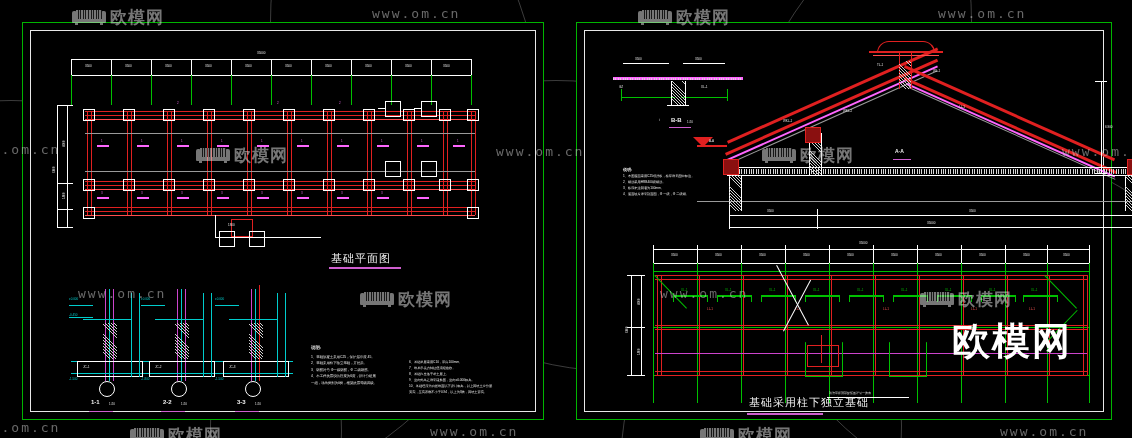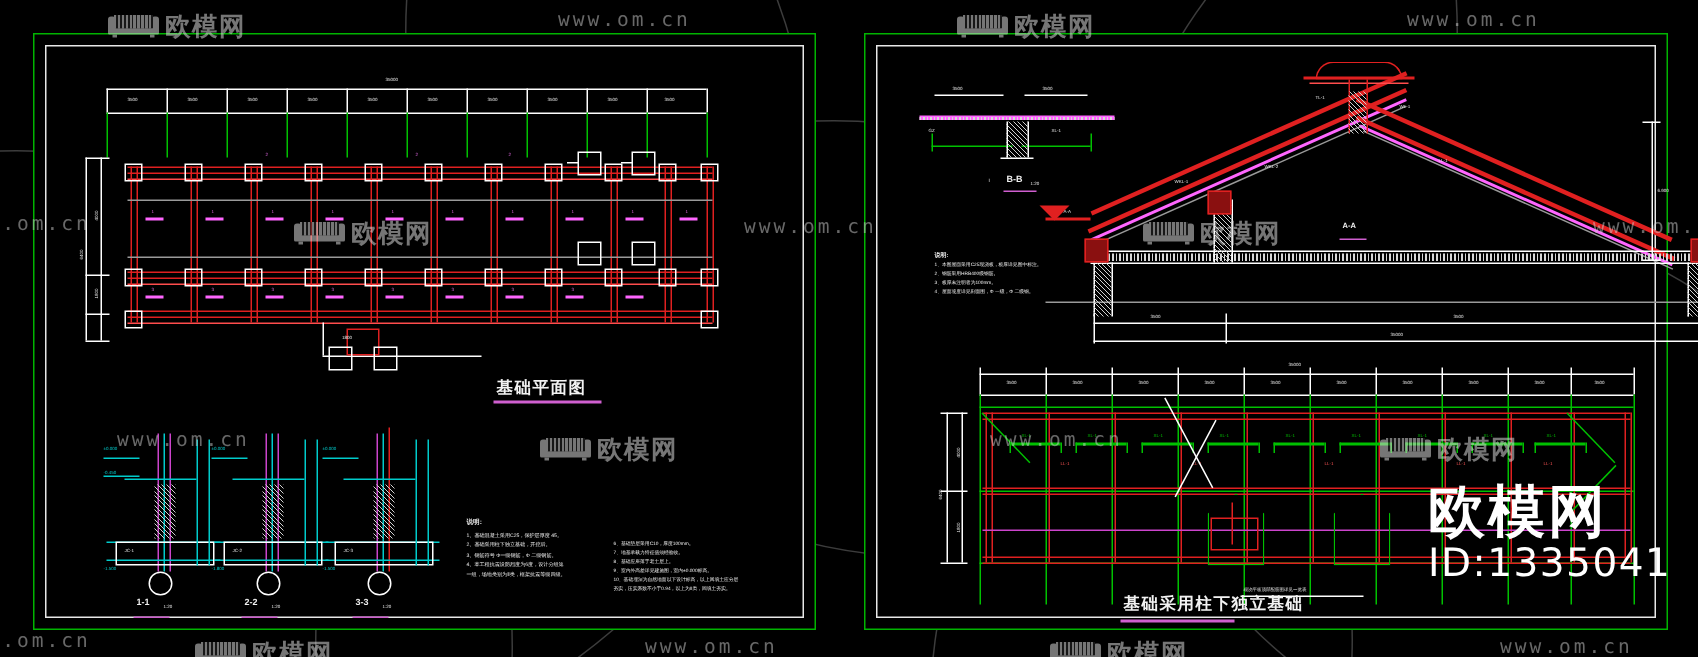--- a/index.html
+++ b/index.html
@@ -37,21 +37,21 @@
   
   .t{position:absolute;white-space:nowrap;font-size:3px;line-height:4px;
      letter-spacing:0;transform-origin:left top;}
   .t.w{color:#e6e6e6;}
   .t.g{color:#00c000;}
   .t.c{color:#00cccc;}
   .t.m{color:#dd66dd;}
   .t.r{color:#ff5555;}
 
   
-  .title{position:absolute;color:#f2f2f2;font-size:11px;font-weight:bold;
+  .title{position:absolute;color:#f2f2f2;font-size:11px;font-weight:normal;
          letter-spacing:1px;white-space:nowrap;}
   .title-rule{position:absolute;height:2px;background:#cf5fcf;}
   .secttl{position:absolute;color:#f0f0f0;font-size:6px;font-weight:bold;white-space:nowrap;}
   .secrule{position:absolute;height:1px;background:#cf5fcf;}
 
   
   .notes{position:absolute;color:#efefef;font-size:3.4px;line-height:6.6px;white-space:nowrap;}
   .notes .hd{font-size:4.4px;font-weight:bold;margin-bottom:2px;}
   .notes-r{position:absolute;color:#efefef;font-size:3.2px;line-height:6px;white-space:nowrap;}
 
@@ -675,16 +675,15 @@
   <div class="wm-url" style="left:496px;top:144px;">www.om.cn</div>
   <div class="wm-url" style="left:1062px;top:144px;">www.om.cn</div>
   <div class="wm-url" style="left:78px;top:286px;">www.om.cn</div>
   <div class="wm-url" style="left:660px;top:286px;">www.om.cn</div>
   <div class="wm-url" style="left:-28px;top:420px;">www.om.cn</div>
   <div class="wm-url" style="left:430px;top:424px;">www.om.cn</div>
   <div class="wm-url" style="left:1000px;top:424px;">www.om.cn</div>
 
   <div class="wm-big" style="left:952px;top:320px;">
     <div class="l1">欧模网</div>
-    <div class="l2">ID:1335041</div>
   </div>
 
 </div>
 
 </body></html>

